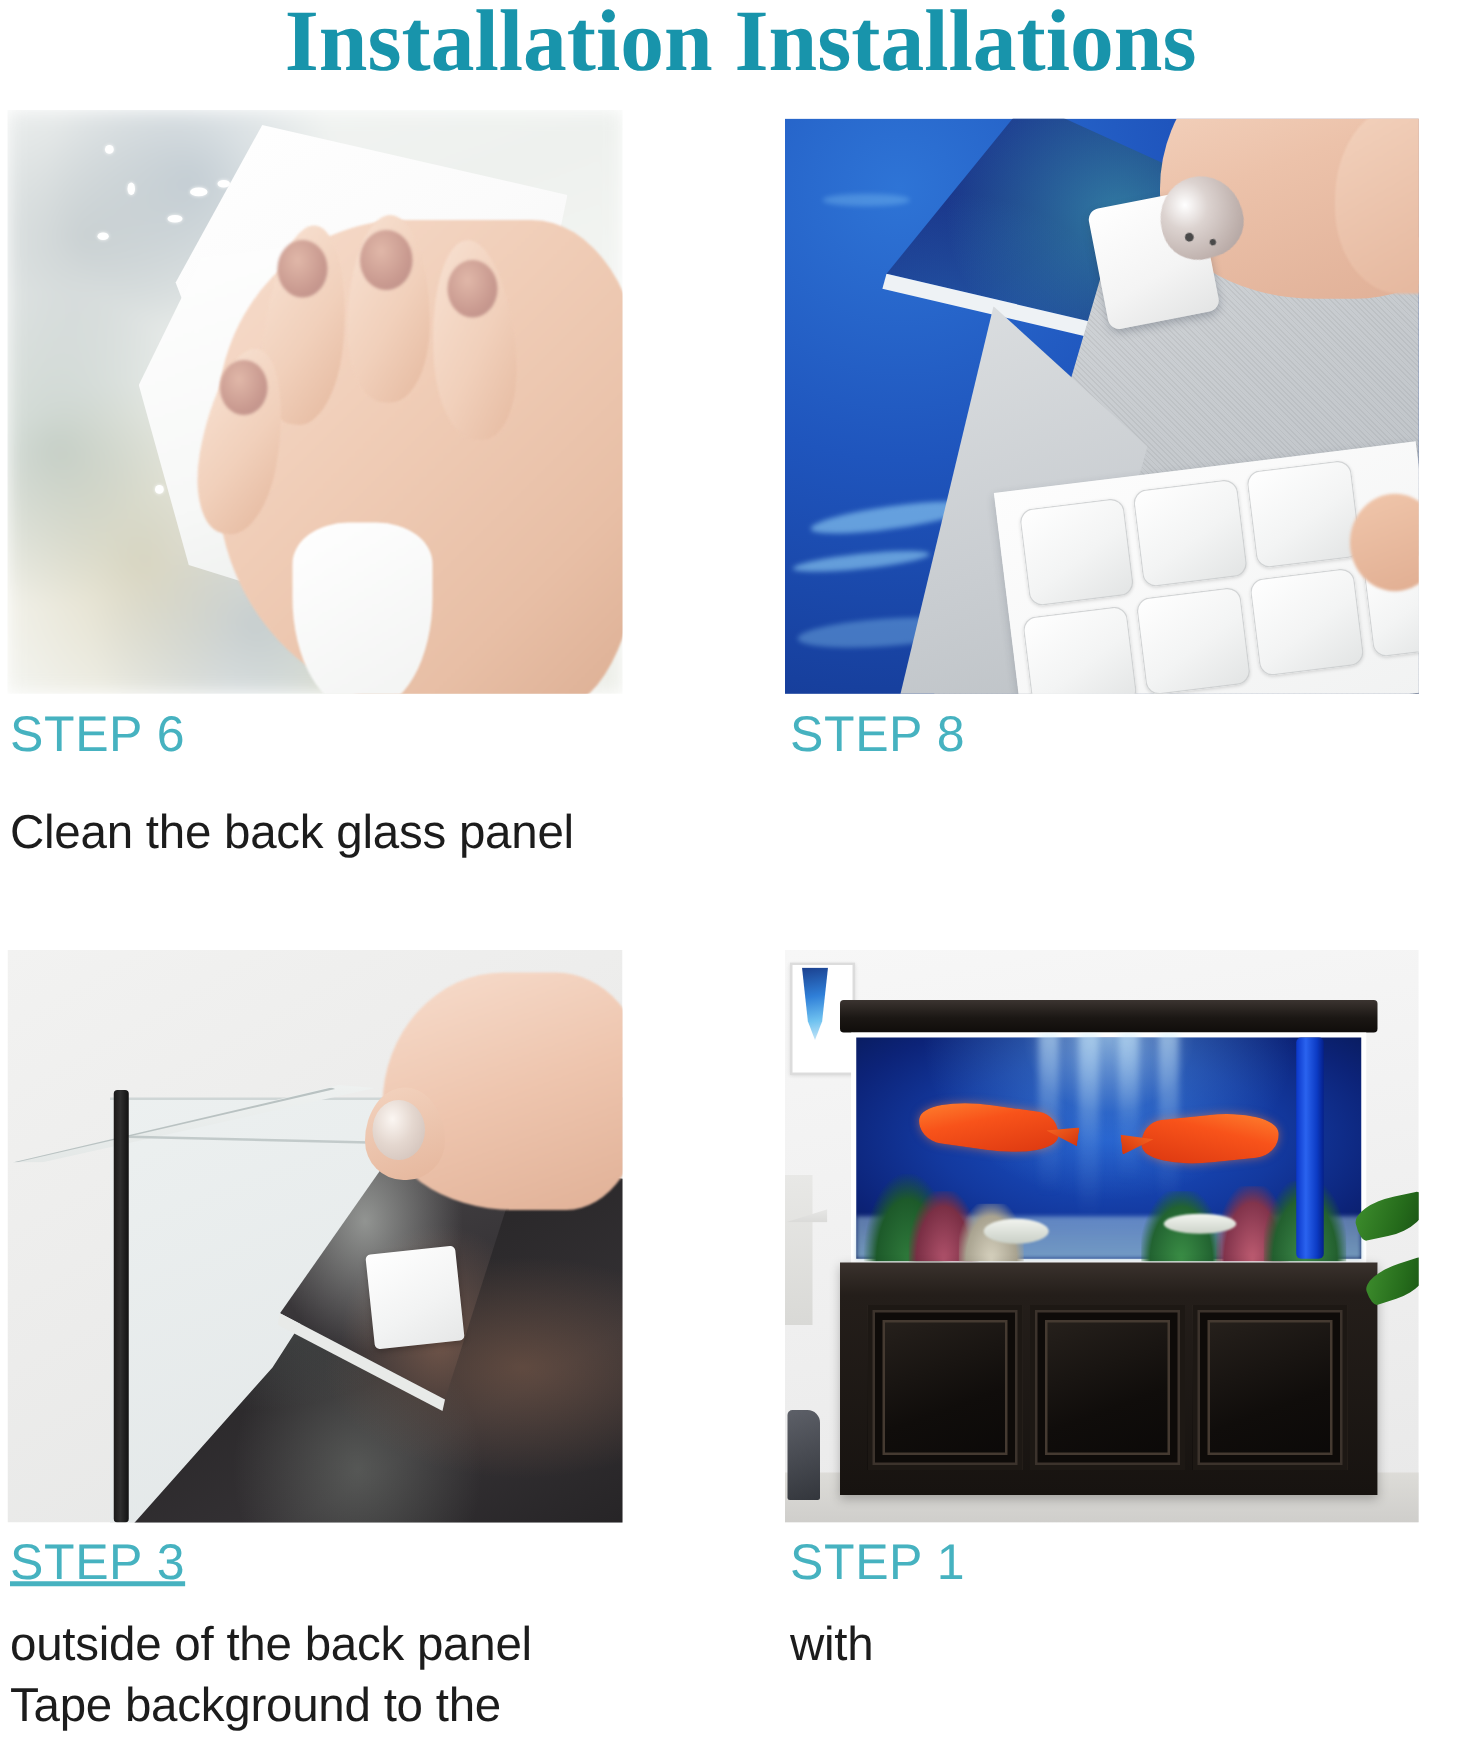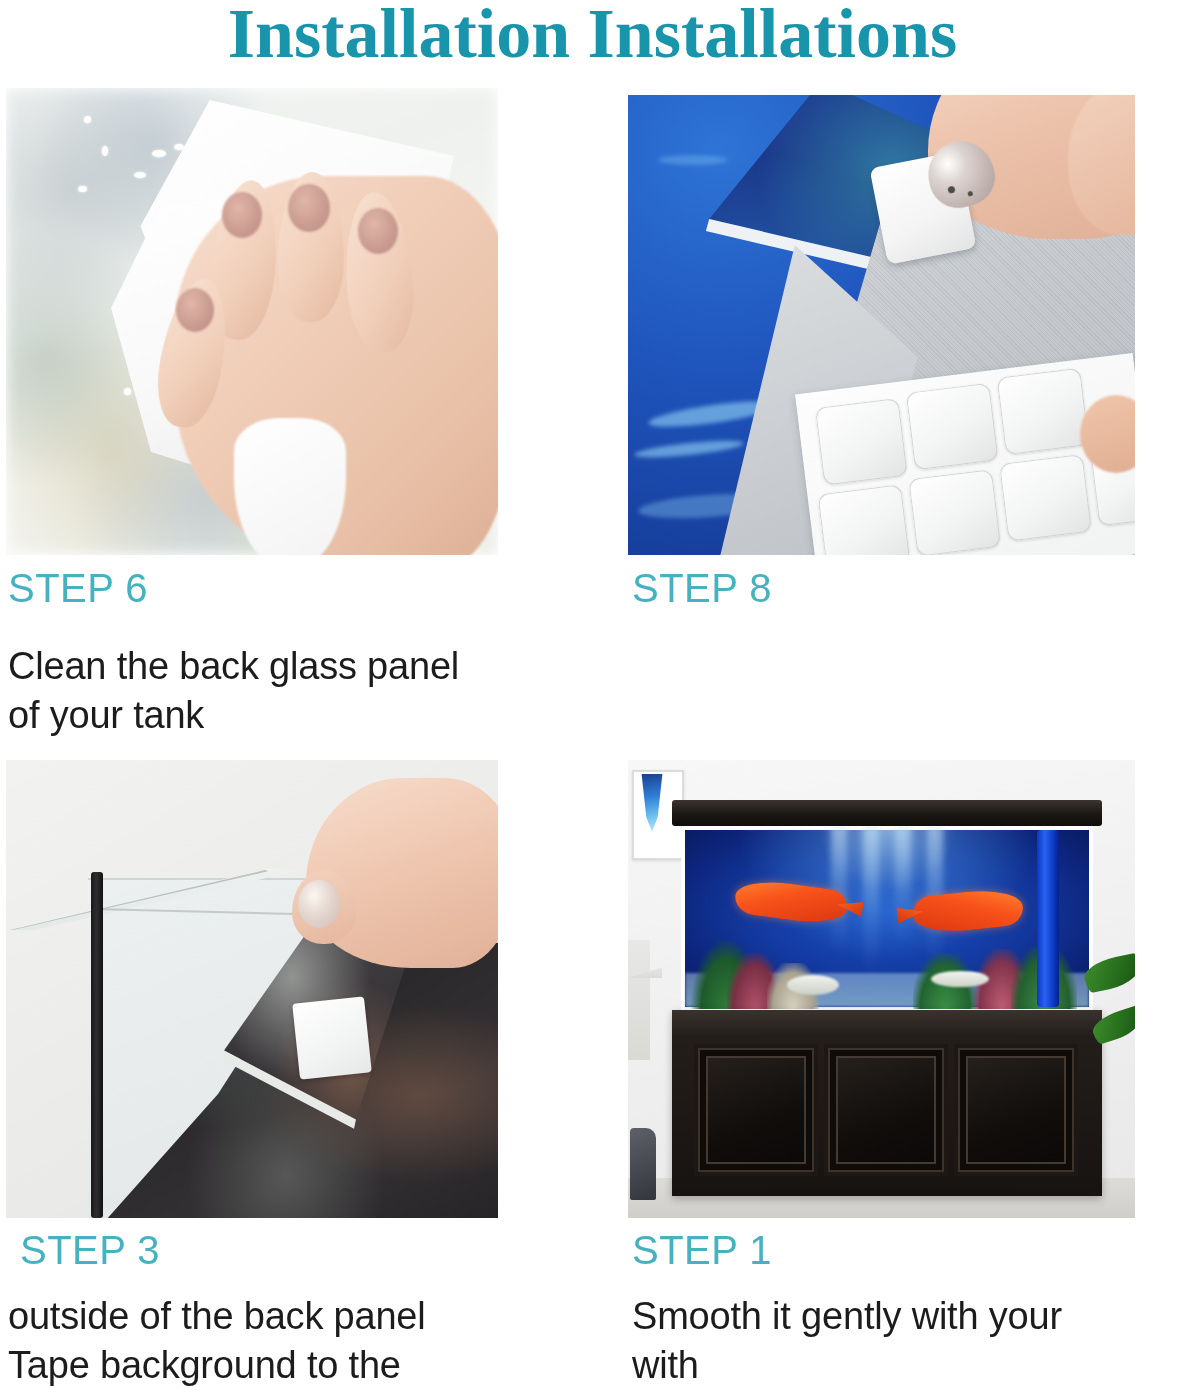--- a/index.html
+++ b/index.html
@@ -421,21 +421,20 @@
   <div class="p1-nail" style="left:216px;top:104px;width:40px;height:46px;"></div>
   <div class="p1-nail" style="left:282px;top:96px;width:42px;height:48px;"></div>
   <div class="p1-nail" style="left:352px;top:120px;width:40px;height:46px;"></div>
   <div class="p1-nail" style="left:170px;top:200px;width:38px;height:44px;"></div>
   <div class="p1-thumbwrap"></div>
 </div>
 
 <div class="step-label" style="left:8px;top:566px;">STEP 6</div>
 <div class="step-desc" style="left:8px;top:630px;width:560px;margin-top:12px;">
   <div>Clean the back glass panel</div>
-  <div>of your tank</div>
 </div>
 
 <div class="photo cell" id="photo2">
   <div class="p2-bg"></div>
   <div class="p2-wave" style="left:20px;top:310px;width:130px;height:18px;transform:rotate(-8deg);"></div>
   <div class="p2-wave" style="left:6px;top:348px;width:110px;height:12px;transform:rotate(-6deg);"></div>
   <div class="p2-wave" style="left:10px;top:400px;width:140px;height:22px;transform:rotate(-4deg);opacity:.6;"></div>
   <div class="p2-wave" style="left:30px;top:60px;width:70px;height:10px;opacity:.5;"></div>
   <div class="p2-poster"></div>
   <div class="p2-poster-edge"></div>
@@ -473,21 +472,21 @@
   <div class="p3-corner"></div>
   <div class="p3-poster"></div>
   <div class="p3-flap"></div>
   <div class="p3-flapedge"></div>
   <div class="p3-tape"></div>
   <div class="p3-hand"></div>
   <div class="p3-fingertip"></div>
   <div class="p3-nail"></div>
 </div>
 
-<div class="step-label" style="left:20px;top:1228px;">STEP 3</div>
+<div class="step-label" style="left:8px;top:1228px;text-decoration:underline;">STEP 3</div>
 <div class="step-desc" style="left:8px;top:1292px;width:560px;">
   <div>outside of the back panel</div>
   <div>Tape background to the</div>
 </div>
 
 <div class="photo cell" id="photo4">
   <div class="p4-wall"></div>
   <div class="p4-floor"></div>
   <div class="p4-art">
       <i></i>
@@ -526,15 +525,14 @@
     <div class="p4-door" style="left:152px;"></div>
     <div class="p4-door" style="left:282px;"></div>
   </div>
 
   <div class="p4-plant" style="left:456px;top:198px;width:58px;height:30px;transform:rotate(-12deg);"></div>
   <div class="p4-plant" style="left:464px;top:252px;width:52px;height:26px;transform:rotate(-18deg);"></div>
 </div>
 
 <div class="step-label" style="left:632px;top:1228px;">STEP 1</div>
 <div class="step-desc" style="left:632px;top:1292px;width:545px;">
-  <div>Smooth it gently with your</div>
   <div>with</div>
 </div>
 
 </body></html>

